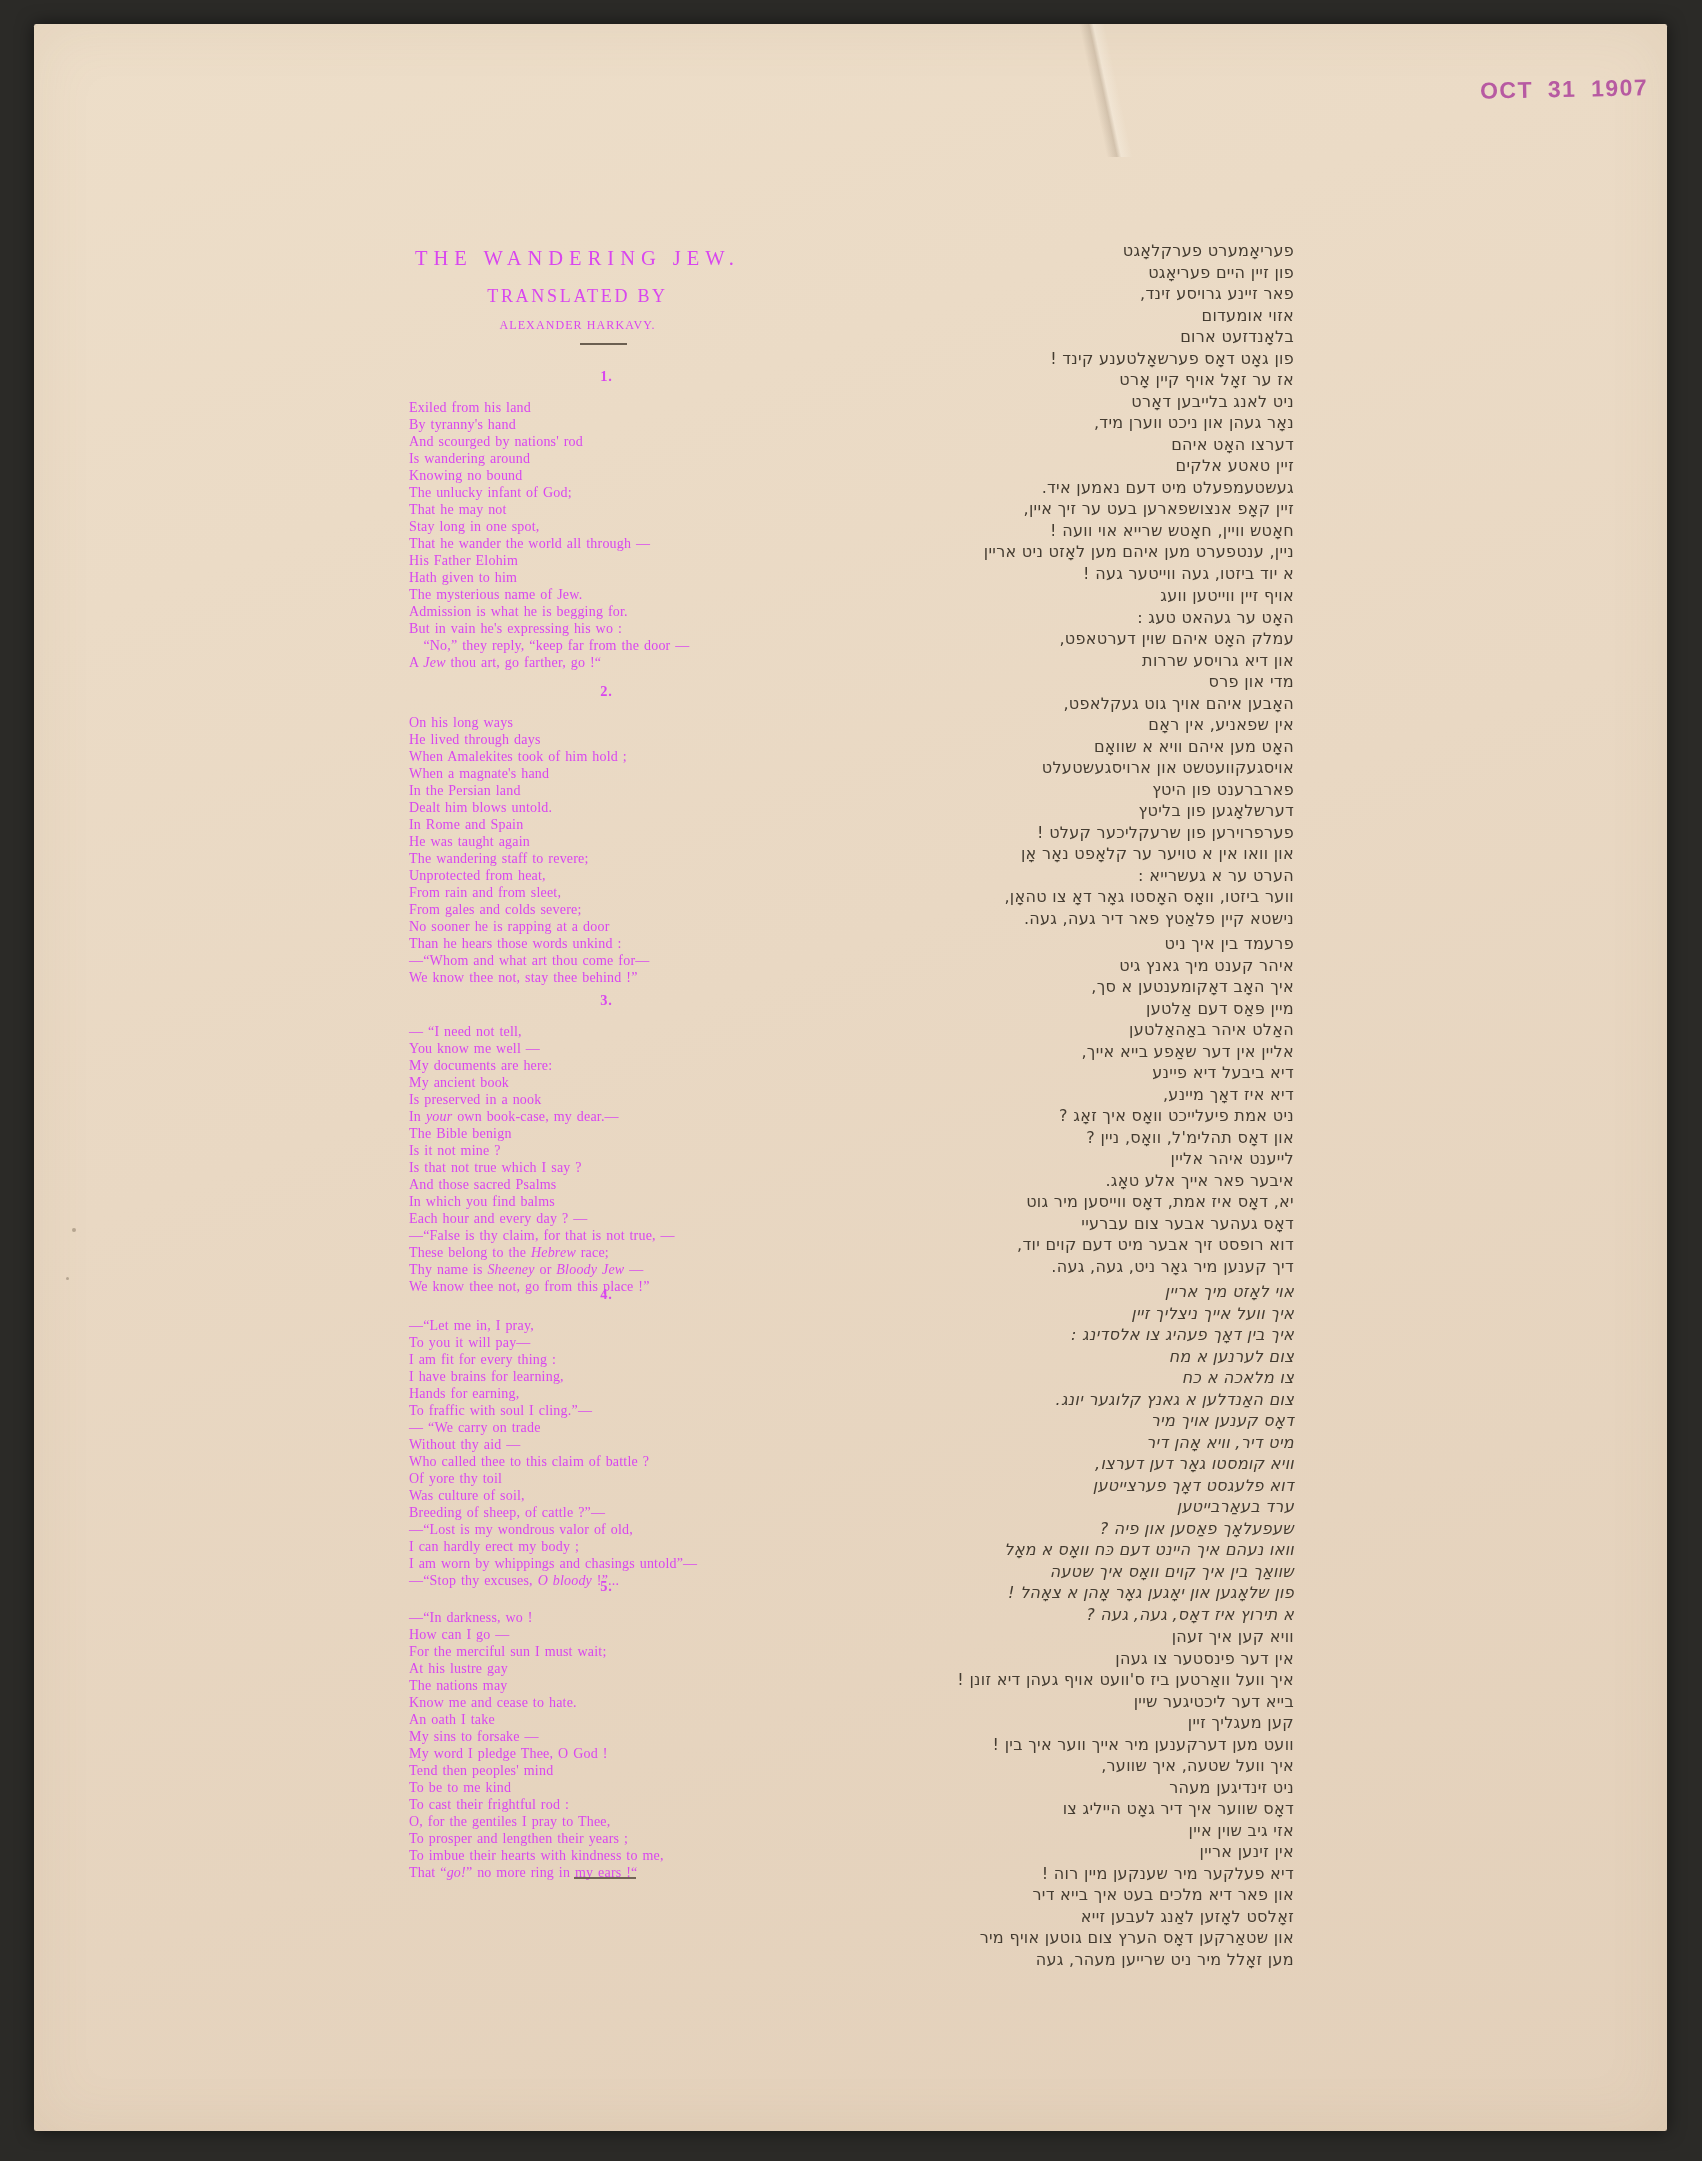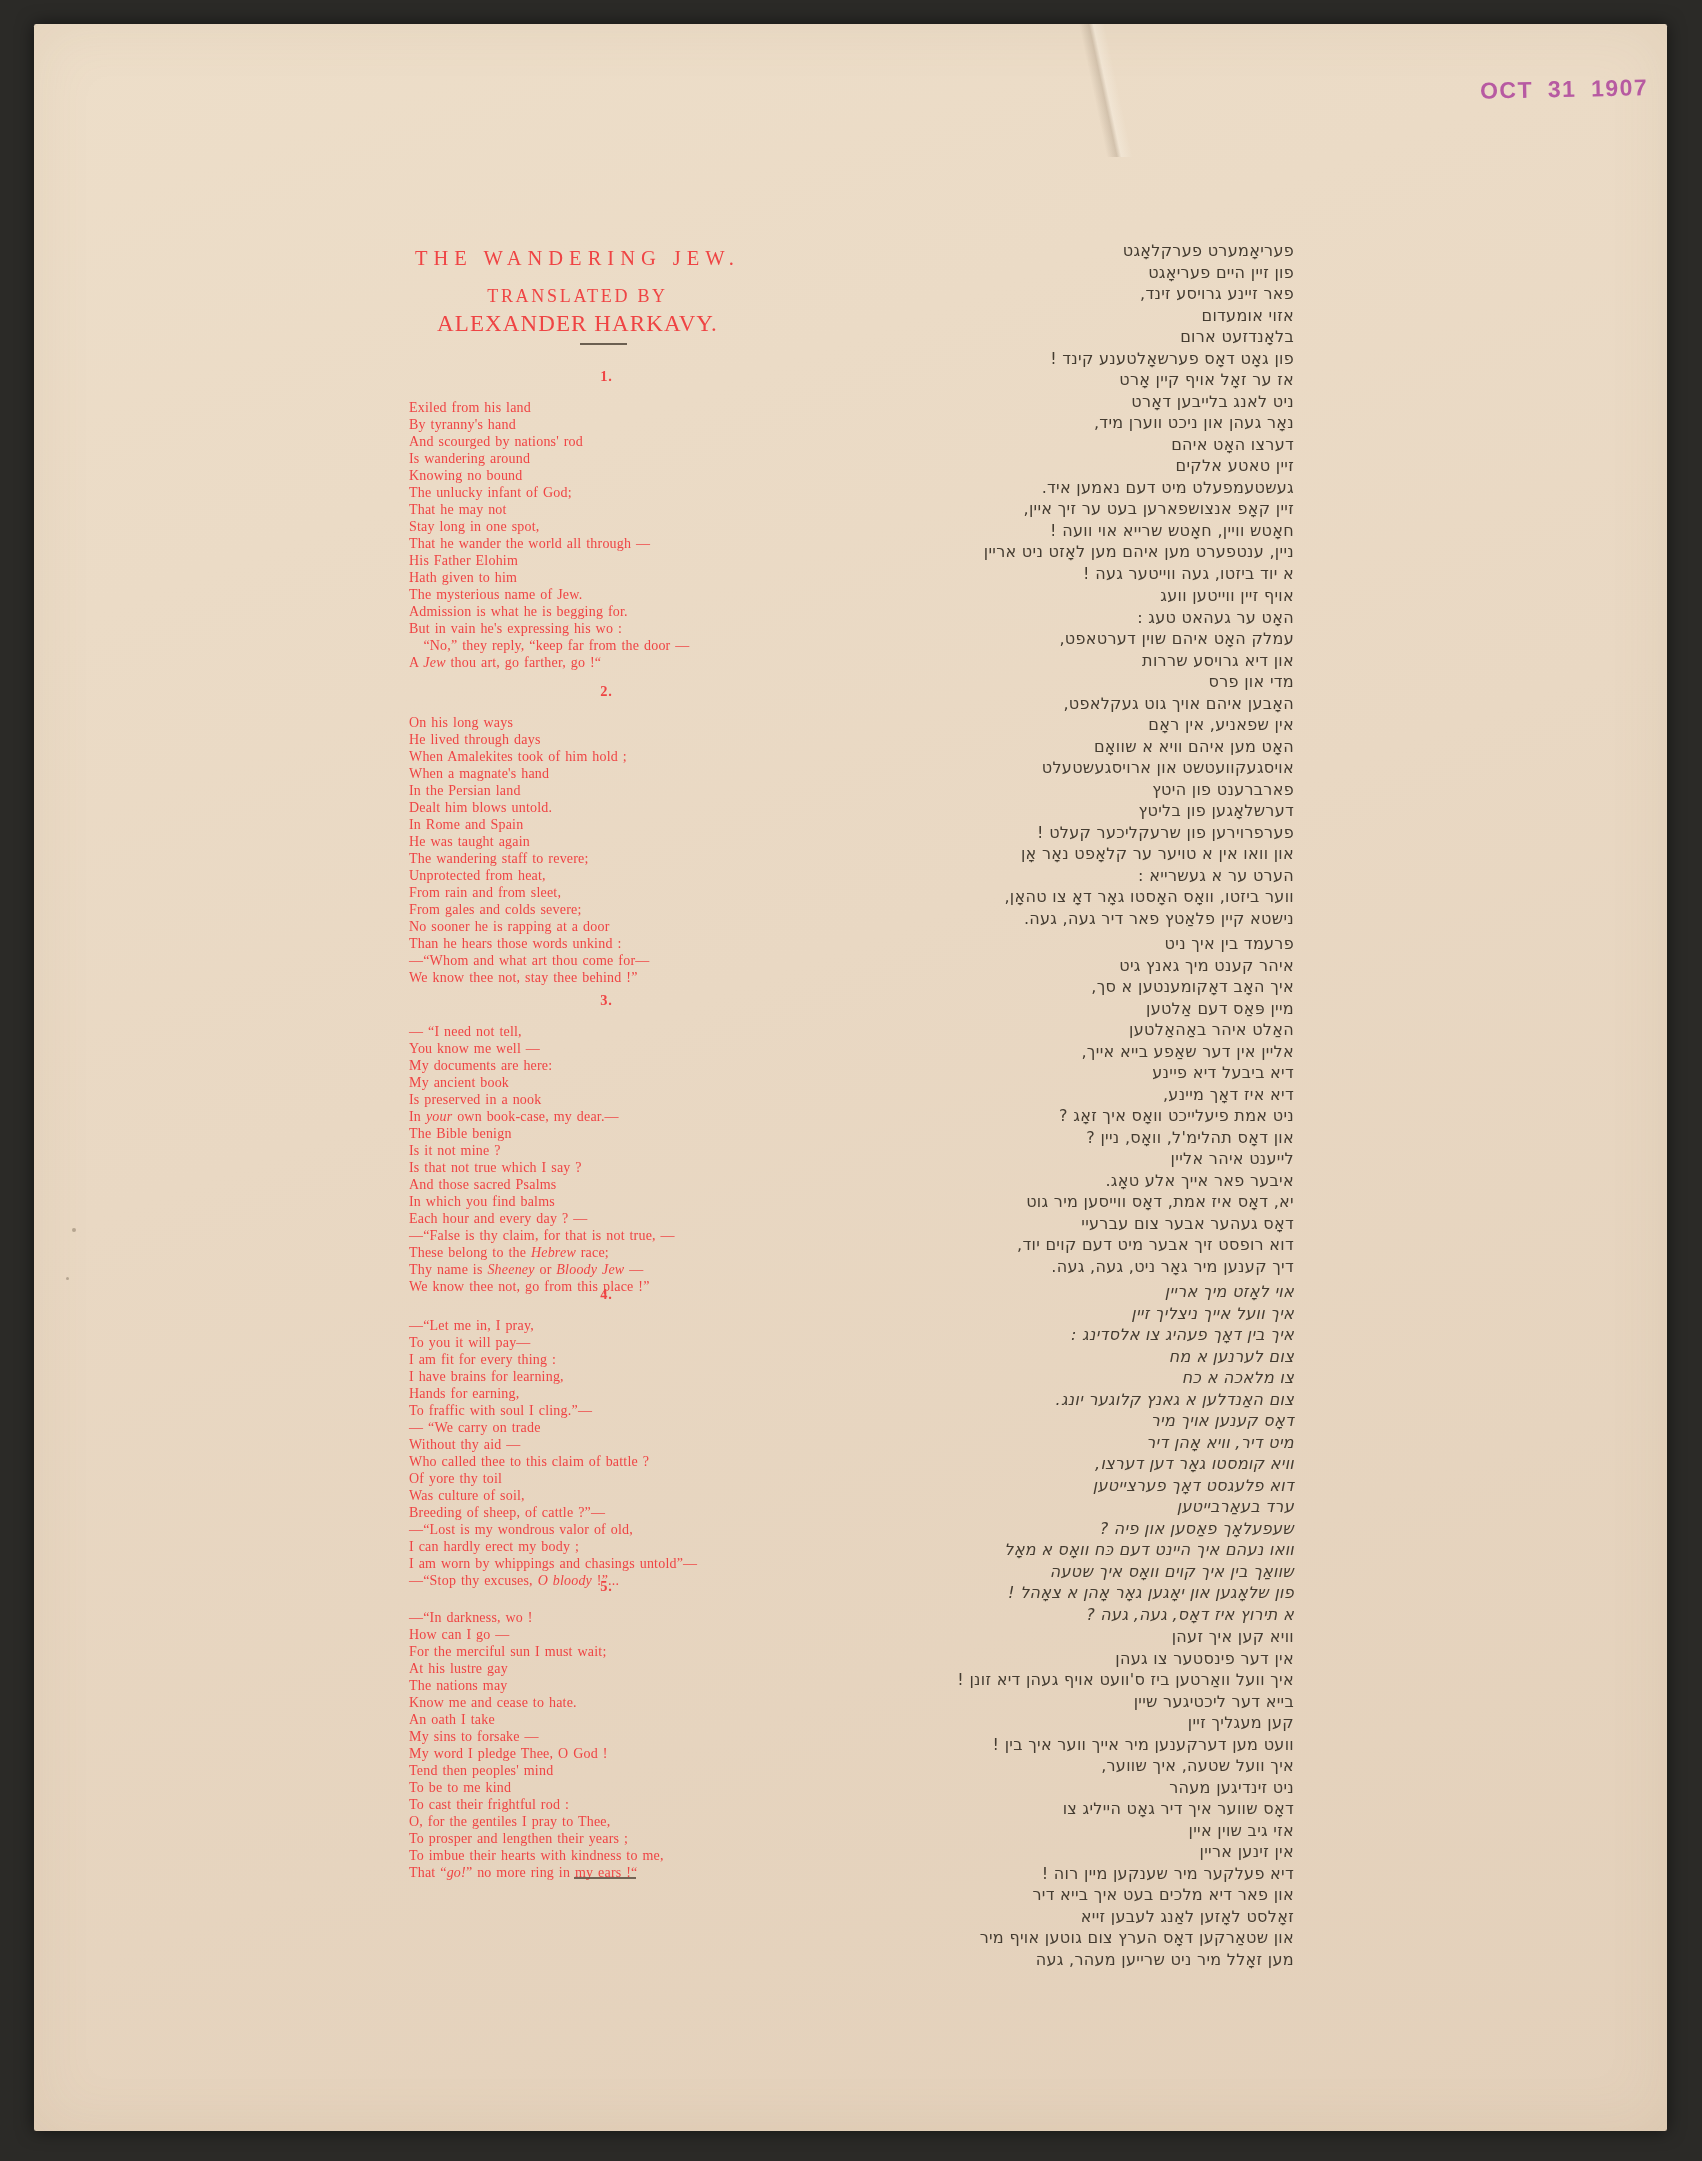--- a/index.html
+++ b/index.html
@@ -16,34 +16,34 @@
   }
   .crease{
     position:absolute;left:1062px;top:24px;width:84px;height:133px;
     background:linear-gradient(78deg,transparent 40%,rgba(110,90,68,.20) 49%,rgba(255,252,244,.28) 53%,transparent 63%);
     pointer-events:none;
   }
   .speck{position:absolute;border-radius:50%;background:rgba(100,84,66,.38);}
   .speck.s1{left:72px;top:1228px;width:3.8px;height:3.8px;}
   .speck.s2{left:66px;top:1277px;width:3px;height:3px;}
 
-  .ink{color:#ef4444;}
+  .ink{color:#d946ef;}
 
   .stamp{
     position:absolute;left:1480px;top:76px;
     font-family:"Liberation Sans", sans-serif;font-weight:700;
     font-size:23px;letter-spacing:1.5px;word-spacing:6.8px;
     color:#b3509f;opacity:.92;transform:rotate(-1.2deg);
     white-space:nowrap;
   }
 
   .title-block{position:absolute;left:342px;top:247px;width:471px;text-align:center;}
   .doc-title{font-size:20.5px;letter-spacing:6px;font-weight:400;white-space:nowrap;}
   .doc-subtitle{margin-top:16px;font-size:18px;letter-spacing:2.7px;}
-  .doc-translator{margin-top:4px;font-size:23px;letter-spacing:1.1px;}
+  .doc-translator{margin-top:11px;font-size:12px;letter-spacing:1.1px;}
   .title-rule{position:absolute;left:580px;top:343px;width:47px;height:1.5px;background:#55493c;opacity:.85;}
   .end-rule{position:absolute;left:574px;top:1877px;width:62px;height:1.5px;background:#55493c;opacity:.8;}
 
   .en-stanza{position:absolute;left:409px;width:395px;}
   .stanza-number{
     text-align:center;font-weight:700;font-size:14.4px;line-height:18px;
     margin-bottom:14.4px;letter-spacing:0.8px;
   }
   .en-line{
     font-size:14px;line-height:17px;letter-spacing:0.2px;word-spacing:1.1px;

